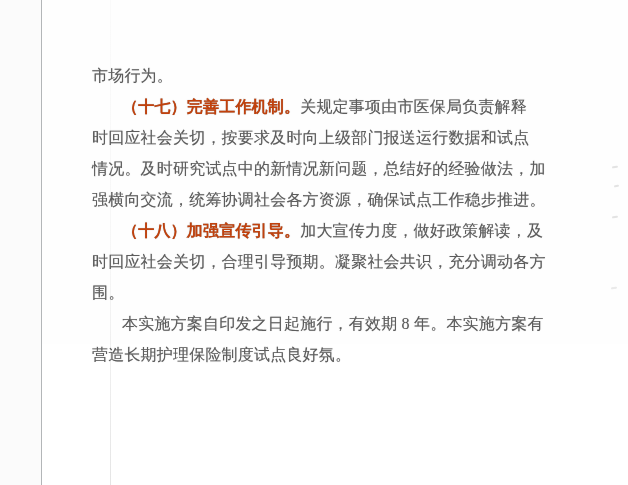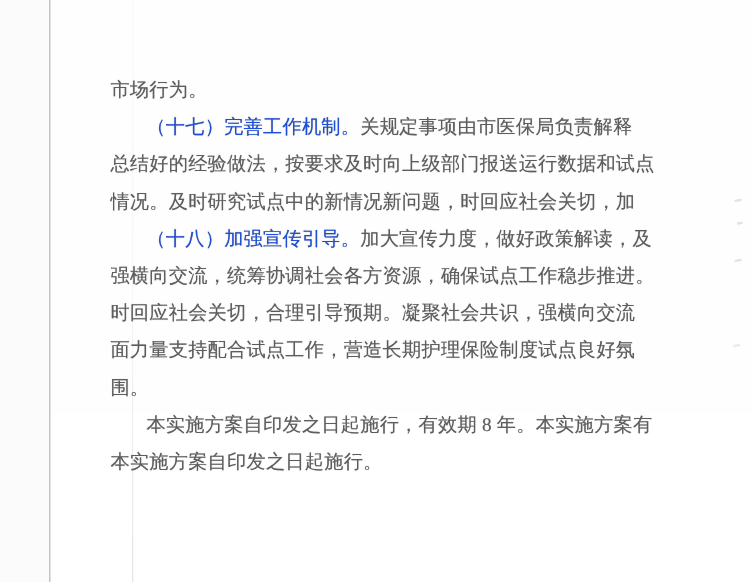--- a/index.html
+++ b/index.html
@@ -56,22 +56,22 @@
     line-height: 31px;
     white-space: nowrap;
   }
   .indent {
     padding-left: 30px;
   }
   .seg {
     text-shadow: 0 0 0.7px rgba(105,105,105,0.55);
   }
   .bold {
-    font-weight: normal;
-    color: #1d4ed8;
+    font-weight: bold;
+    color: #c2410c;
     text-shadow: 0 0 0.8px rgba(70,70,70,0.6);
   }
   .speck {
     position: absolute;
     height: 2px;
     background: #d9d9d9;
     border-radius: 1px;
     transform: rotate(-10deg);
     opacity: 0.75;
   }
@@ -88,37 +88,36 @@
   <div class="left-strip"></div>
   <div class="edge-line"></div>
   <div class="crease"></div>
 
   <div class="doc-text">
 
     <p class="ln"><span class="seg">市场行为。</span></p>
 
     <p class="ln indent"><span class="seg bold">（十七）完善工作机制。</span><span class="seg">关规定事项由市医保局负责解释</span></p>
 
-    <p class="ln"><span class="seg">总结好的经验做法，按要求及时向上级部门报送运行数据和试点</span></p>
+    <p class="ln"><span class="seg">时回应社会关切，按要求及时向上级部门报送运行数据和试点</span></p>
 
-    <p class="ln"><span class="seg">情况。及时研究试点中的新情况新问题，时回应社会关切，加</span></p>
+    <p class="ln"><span class="seg">情况。及时研究试点中的新情况新问题，总结好的经验做法，加</span></p>
+
+    <p class="ln"><span class="seg">强横向交流，统筹协调社会各方资源，确保试点工作稳步推进。</span></p>
 
     <p class="ln indent"><span class="seg bold">（十八）加强宣传引导。</span><span class="seg">加大宣传力度，做好政策解读，及</span></p>
 
-    <p class="ln"><span class="seg">强横向交流，统筹协调社会各方资源，确保试点工作稳步推进。</span></p>
+    <p class="ln"><span class="seg">时回应社会关切，合理引导预期。凝聚社会共识，充分调动各方</span></p>
 
-    <p class="ln"><span class="seg">时回应社会关切，合理引导预期。凝聚社会共识，强横向交流</span></p>
-
-    <p class="ln"><span class="seg">面力量支持配合试点工作，营造长期护理保险制度试点良好氛</span></p>
 
     <p class="ln"><span class="seg">围。</span></p>
 
     <p class="ln indent"><span class="seg">本实施方案自印发之日起施行，有效期 8 年。本实施方案有</span></p>
 
-    <p class="ln"><span class="seg">本实施方案自印发之日起施行。</span></p>
+    <p class="ln"><span class="seg">营造长期护理保险制度试点良好氛。</span></p>
 
   </div>
 
   <div class="speck speck-1"></div>
   <div class="speck speck-2"></div>
   <div class="speck speck-3"></div>
   <div class="speck speck-4"></div>
 
 </div>
 

